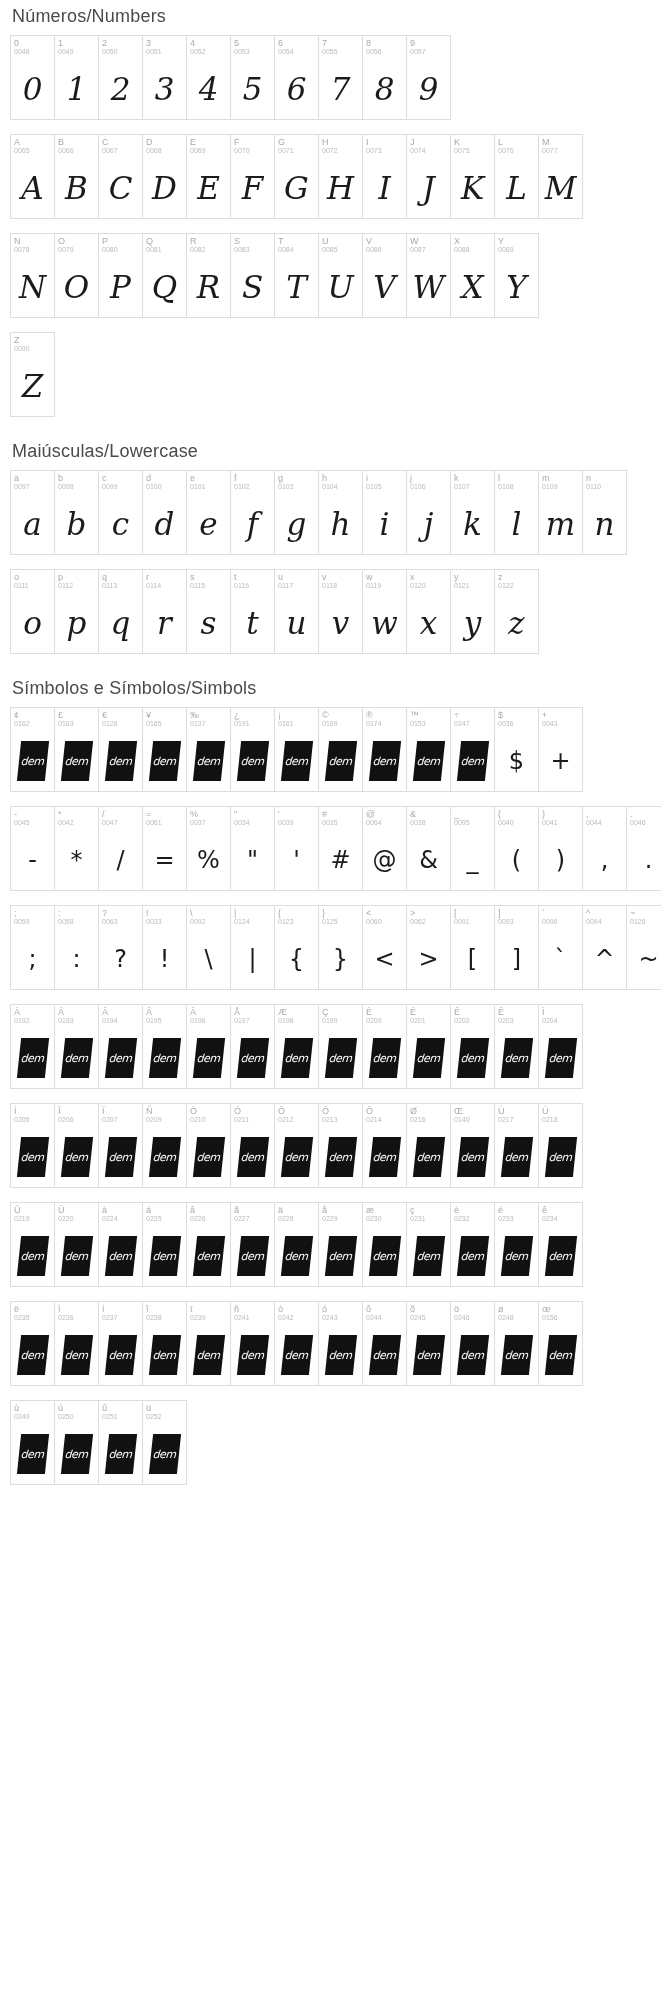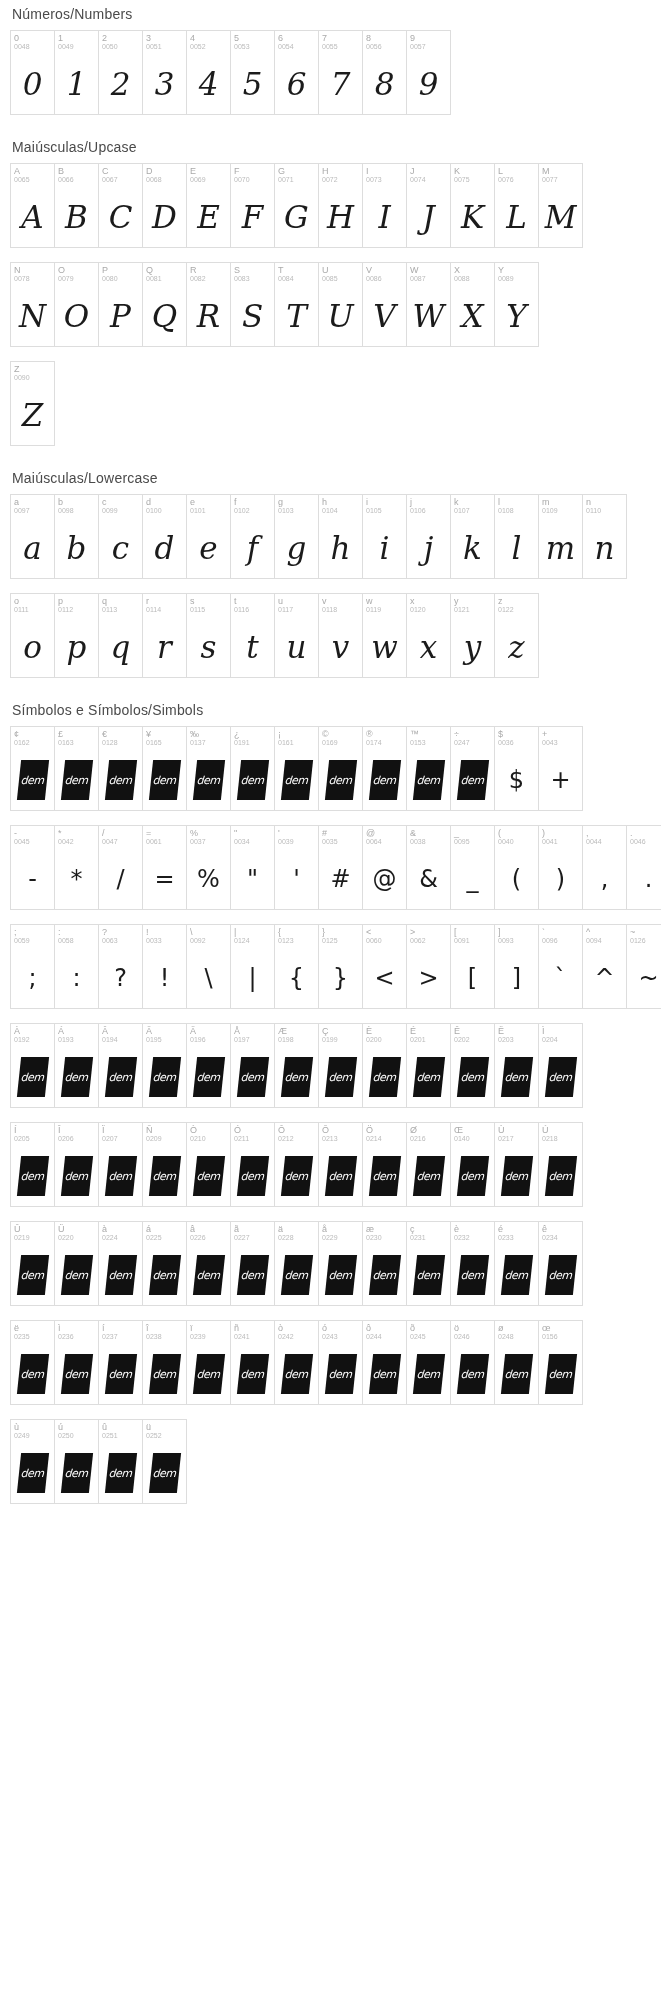--- a/index.html
+++ b/index.html
@@ -11,21 +11,21 @@
     width: 661px;
     font-family: "Liberation Sans", sans-serif;
     color: #333333;
   }
   .page {
     width: 661px;
     box-sizing: border-box;
     padding: 0 0 0 10px;
   }
   .section-title {
-    font-size: 14px;
+    font-size: 18px;
     font-weight: 400;
     color: #4a4a4a;
     margin: 0;
     padding: 10px 13px 8px 2px;
     letter-spacing: 0.2px;
   }
   .first-title {
     padding-top: 6px;
   }
   .glyph-grid {
@@ -159,21 +159,20 @@
           <span class="char-label">8</span>
           <span class="code-label">0056</span>
           <div class="glyph script">8</div>
         </div>
         <div class="cell">
           <span class="char-label">9</span>
           <span class="code-label">0057</span>
           <div class="glyph script">9</div>
         </div>
       </div>
-      <div class="section-title">Maiúsculas/Upcase</div>
       <div class="glyph-grid">
         <div class="cell">
           <span class="char-label">A</span>
           <span class="code-label">0065</span>
           <div class="glyph script">A</div>
         </div>
         <div class="cell">
           <span class="char-label">B</span>
           <span class="code-label">0066</span>
           <div class="glyph script">B</div>

